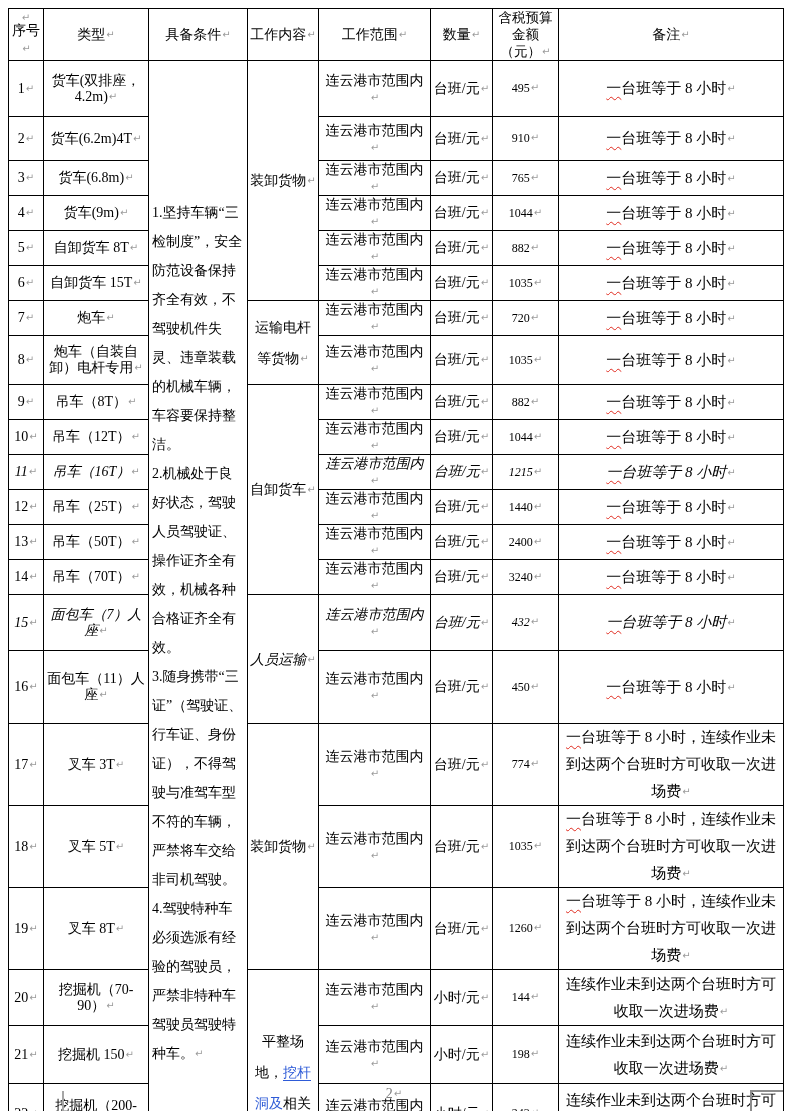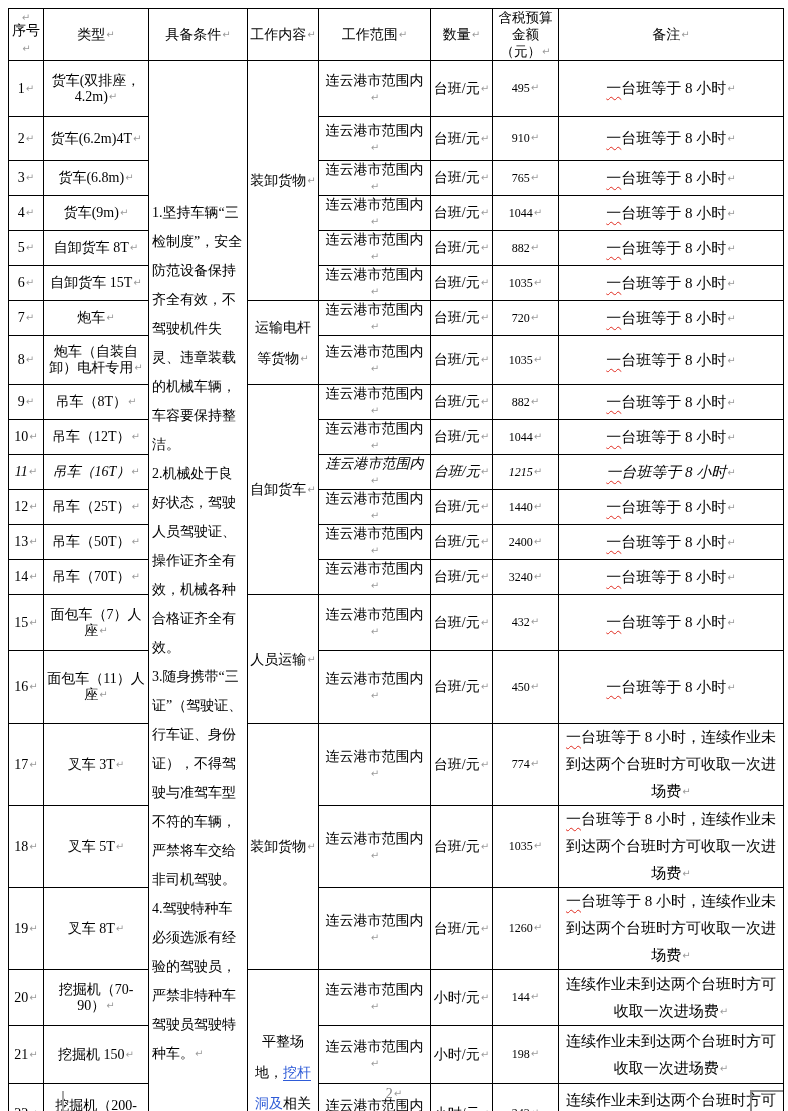--- a/index.html
+++ b/index.html
@@ -202,21 +202,21 @@
         <td class="c-rmk pm sq">一台班等于 8 小时</td>
       </tr>
       <tr style="height: 30px; margin-left: 31px;">
         <td class="c-idx pm">14</td>
         <td class="c-type pm">吊车（70T）</td>
         <td class="c-scope pm">连云港市范围内</td>
         <td class="c-qty pm">台班/元</td>
         <td class="c-amt pm">3240</td>
         <td class="c-rmk pm sq">一台班等于 8 小时</td>
       </tr>
-      <tr style="height: 56px;">
+      <tr style="height: 56px; font-style: italic;">
         <td class="c-idx pm">15</td>
         <td class="c-type pm">面包车（7）人座</td>
         <td class="c-work pm" rowspan="2">人员运输</td>
         <td class="c-scope pm">连云港市范围内</td>
         <td class="c-qty pm">台班/元</td>
         <td class="c-amt pm">432</td>
         <td class="c-rmk pm sq">一台班等于 8 小时</td>
       </tr>
       <tr style="height: 73px;">
         <td class="c-idx pm">16</td>

